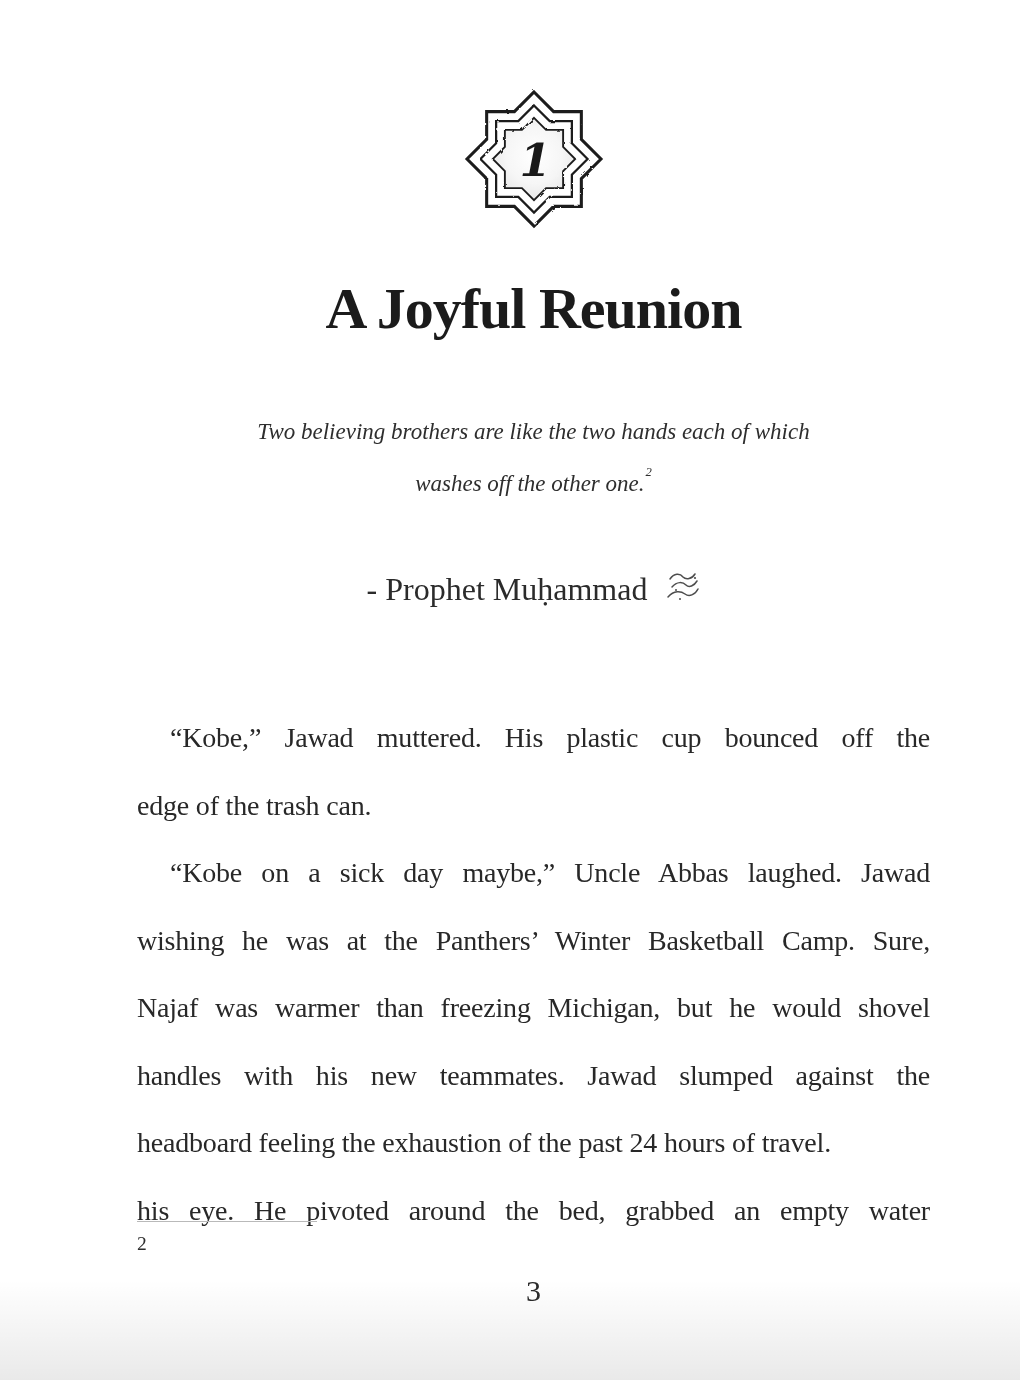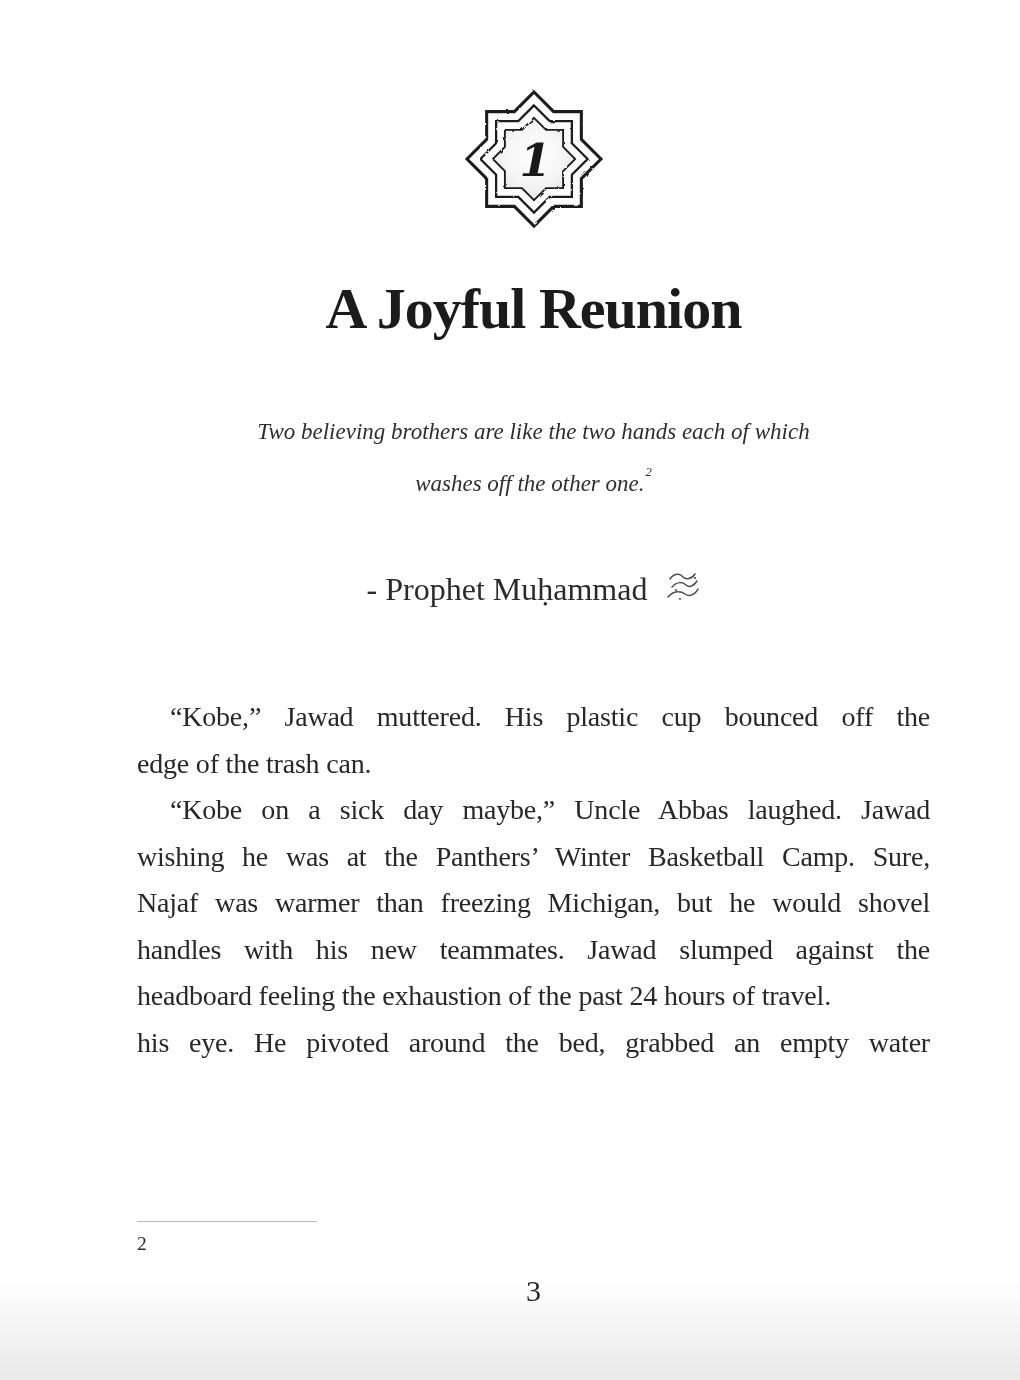--- a/index.html
+++ b/index.html
@@ -36,20 +36,21 @@
   
   .attribution{top:552px;font-size:32px;line-height:42px;text-align:center;color:#2b2b2b;margin-top:16px;}
   .pbuh{display:inline-block;vertical-align:-4px;margin-left:9px;opacity:.9;}
 
   
   .body{top:694px;font-size:28px;letter-spacing:-0.2px;color:#282828;}
   .bodyline{
     line-height:46.5px;
     text-align:justify;
     text-align-last:justify;
+    margin-top:21px;
   }
   .bodyline.first{padding-left:33px;}
   .bodyline.flush{text-align-last:left;white-space:nowrap;}
 
   
   .footnote{top:1221px;}
   .fnrule{width:180px;height:1px;background:#b9b9b9;}
   .fnline{display:flex;margin-top:9px;font-size:19.5px;line-height:25px;color:#2d2d2d;}
   .fnnum{flex:none;width:29px;}
 

